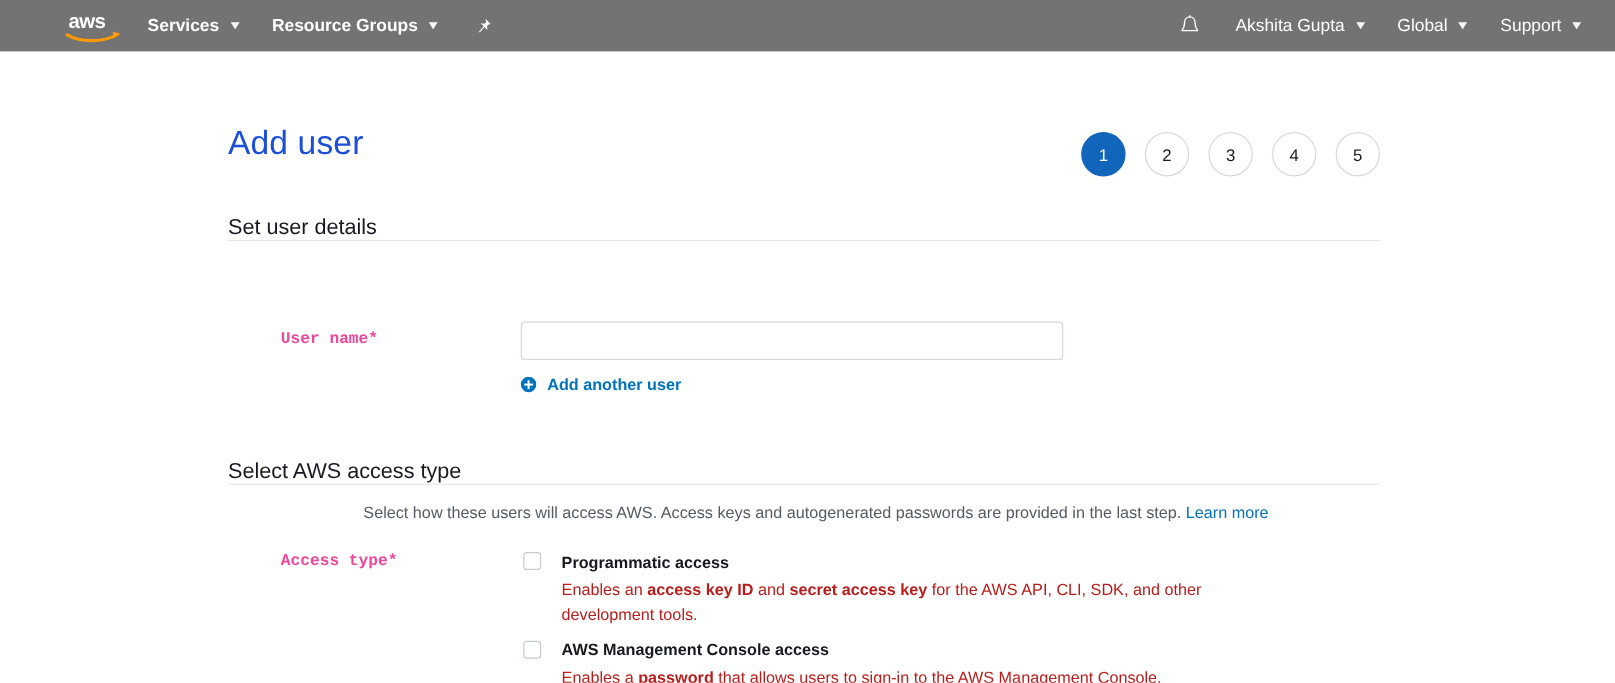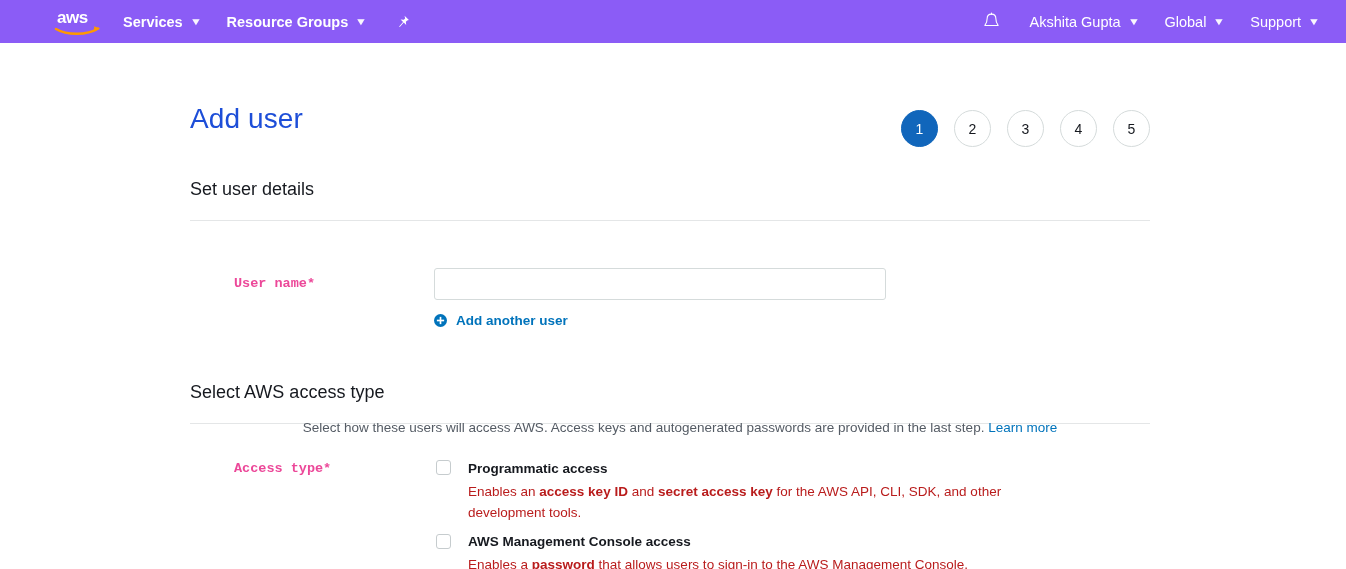--- a/index.html
+++ b/index.html
@@ -8,21 +8,21 @@
     width: 1346px; height: 569px;
     overflow: hidden;
     background: #ffffff;
     font-family: "Liberation Sans", sans-serif;
     -webkit-font-smoothing: antialiased;
   }
 
   
   #topnav {
     height: 43px;
-    background: #8b5cf6;
+    background: #737373;
     display: flex;
     position: relative;
     width: 100%;
     gap: 39px;
   }
   .nav-left { display: flex; align-items: center; height: 100%; }
   .nav-right { display: flex; align-items: center; height: 100%; margin-left: auto; padding-right: 14px; }
 
   #aws-logo {
     width: 62px; height: 43px;
@@ -97,21 +97,21 @@
   }
 
   
   .section-head {
     position: absolute;
     left: 190px;
     width: 960px;
     font-size: 18px;
     color: #16191f;
     font-weight: normal;
-    padding-bottom: 20px;
+    padding-bottom: 0;
     border-bottom: 1px solid #e4e6e7;
   }
   .section-desc {
     position: absolute;
     left: 190px;
     width: 980px;
     font-size: 13.5px;
     color: #545b64;
     line-height: 18px;
   }

